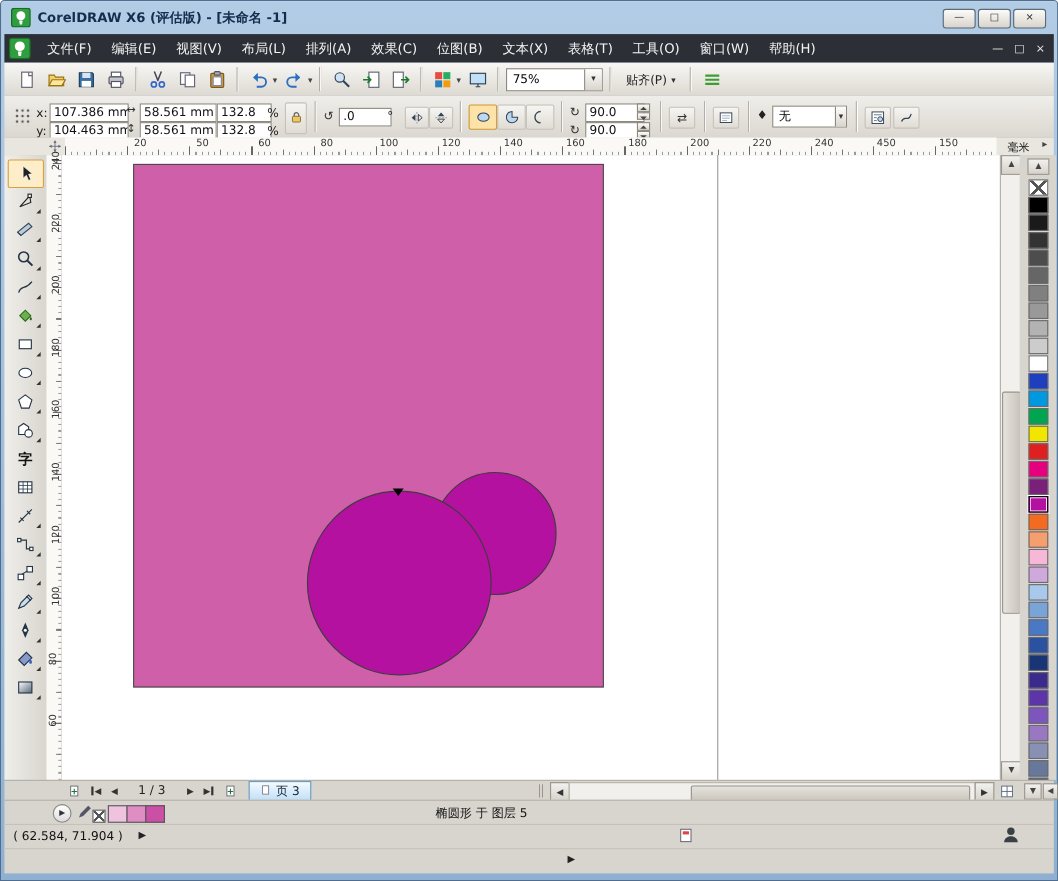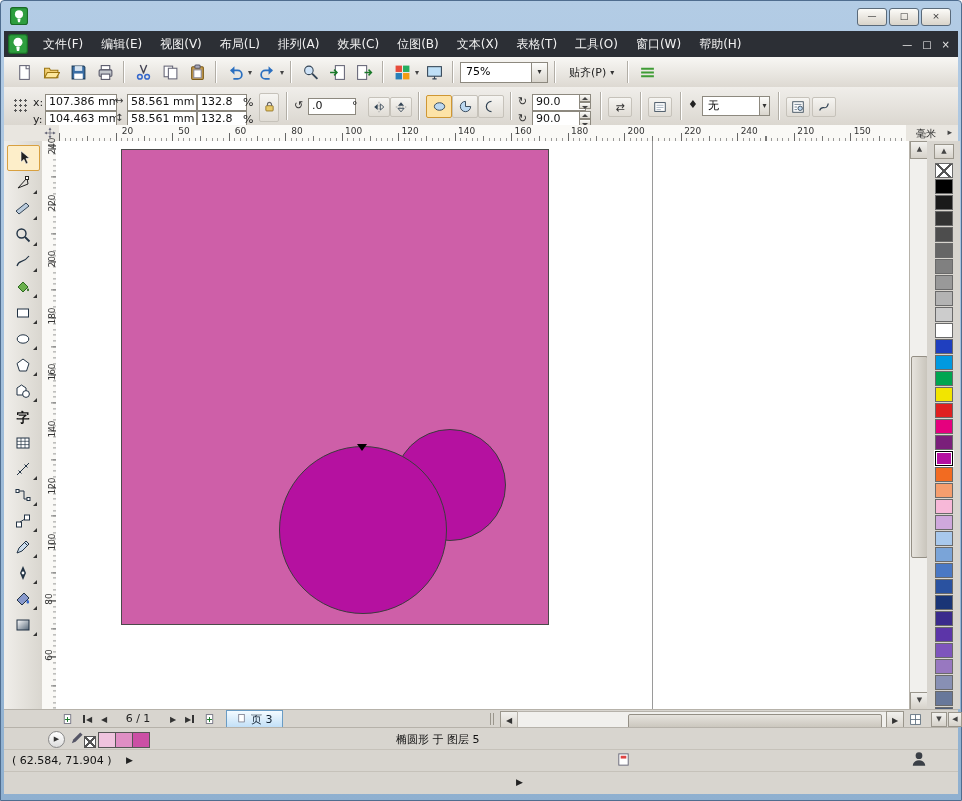--- a/index.html
+++ b/index.html
@@ -136,20 +136,21 @@
 <div id="win">
 
   <div class="titlebar">
     <span class="app-icon">
         <svg width="18" height="18" viewBox="0 0 16 16" xmlns="http://www.w3.org/2000/svg">
           <rect x="0.5" y="0.5" width="15" height="15" rx="2" fill="#2e9e3e" stroke="#1a6a26"></rect>
           <circle cx="8" cy="6.5" r="3.6" fill="#fff"></circle>
           <path d="M6.6 10.3h2.8l-.5 3.2H7.1z" fill="#fff"></path>
         </svg>
       </span>
+    <span class="title-text">CorelDRAW X6 (评估版) - [未命名 -1]</span>
     <span class="win-btns">
         <span class="win-btn">—</span>
         <span class="win-btn">□</span>
         <span class="win-btn">×</span>
       </span>
   </div>
 
   <div class="menubar">
     <span class="menu-logo">
         <svg width="20" height="20" viewBox="0 0 16 16" xmlns="http://www.w3.org/2000/svg">
@@ -403,21 +404,21 @@
         <span class="rlab" style="left: 169.56px;">60</span>
         <span class="rlab" style="left: 226.08px;">80</span>
         <span class="rlab" style="left: 282.6px;">100</span>
         <span class="rlab" style="left: 339.12px;">120</span>
         <span class="rlab" style="left: 395.64px;">140</span>
         <span class="rlab" style="left: 452.16px;">160</span>
         <span class="rlab" style="left: 508.68px;">180</span>
         <span class="rlab" style="left: 565.2px;">200</span>
         <span class="rlab" style="left: 621.72px;">220</span>
         <span class="rlab" style="left: 678.24px;">240</span>
-        <span class="rlab" style="left: 734.76px;">210</span>
+        <span class="rlab" style="left: 734.76px;">450</span>
         <span class="rlab" style="left: 791.28px;">150</span>
       </div>
     <span class="ruler-unit">毫米</span>
     <span class="ruler-opt">▸</span>
   </div>
 
   <div class="toolbox" id="toolbox">
       <div class="tool sel" style="top: 4px;">
         <svg width="16" height="16" viewBox="0 0 16 16" xmlns="http://www.w3.org/2000/svg">
           <path d="M5 1v11l3-2.6 2 4.6 2-.9-2-4.6 3.4-.5z" fill="#222" stroke="#fff" stroke-width="0.6"></path>
@@ -604,21 +605,21 @@
 
   <div class="pagenav">
     <span class="pn-btn" style="left:55px;" id="addPage1">
         <svg width="13" height="13" viewBox="0 0 16 16" xmlns="http://www.w3.org/2000/svg">
           <rect x="4" y="2" width="8" height="11" fill="#fff" stroke="#667"></rect>
           <path d="M8 5v6M5 8h6" stroke="#1a7a2a" stroke-width="1.2"></path>
         </svg>
       </span>
     <span class="pn-btn" style="left:75px;"><i class="bar"></i>◀</span>
     <span class="pn-btn" style="left:92px;">◀</span>
-    <span class="pn-ind" style="left:108px;">6 / 1</span>
+    <span class="pn-ind" style="left:108px;">1 / 3</span>
     <span class="pn-btn" style="left:161px;">▶</span>
     <span class="pn-btn" style="left:178px;">▶<i class="bar"></i></span>
     <span class="pn-btn" style="left:197px;" id="addPage2">
         <svg width="13" height="13" viewBox="0 0 16 16" xmlns="http://www.w3.org/2000/svg">
           <rect x="4" y="2" width="8" height="11" fill="#fff" stroke="#667"></rect>
           <path d="M8 5v6M5 8h6" stroke="#1a7a2a" stroke-width="1.2"></path>
         </svg>
       </span>
     <span class="page-tab" style="left:222px;">
       <span id="tabIcon"><svg width="11" height="11" viewBox="0 0 16 16" xmlns="http://www.w3.org/2000/svg">

